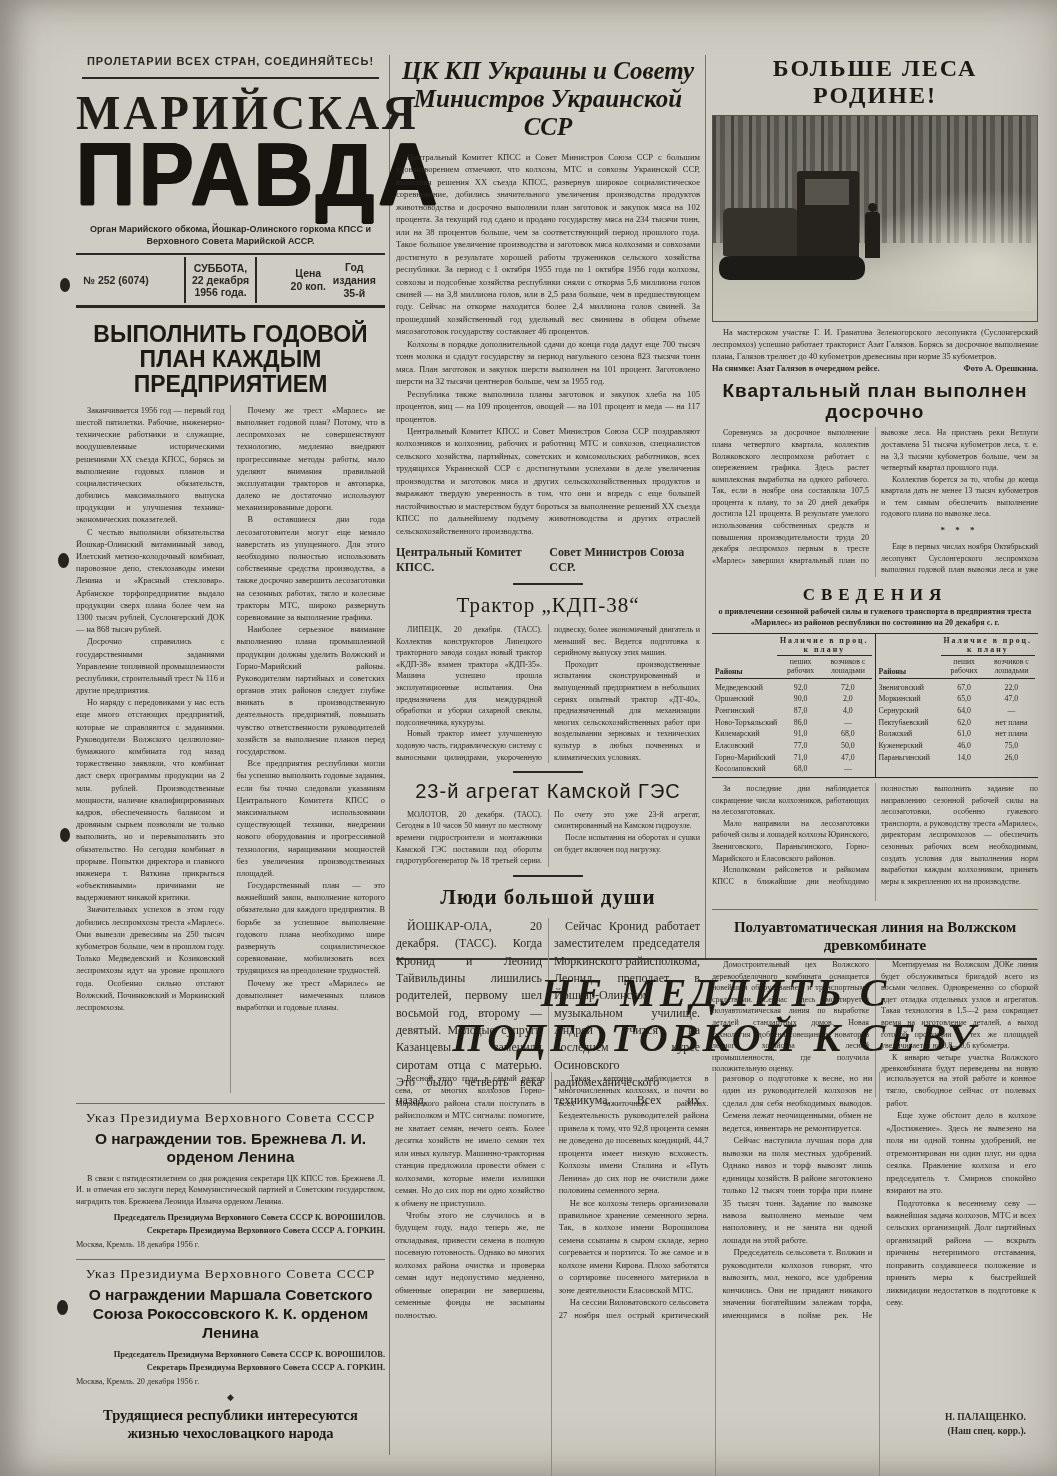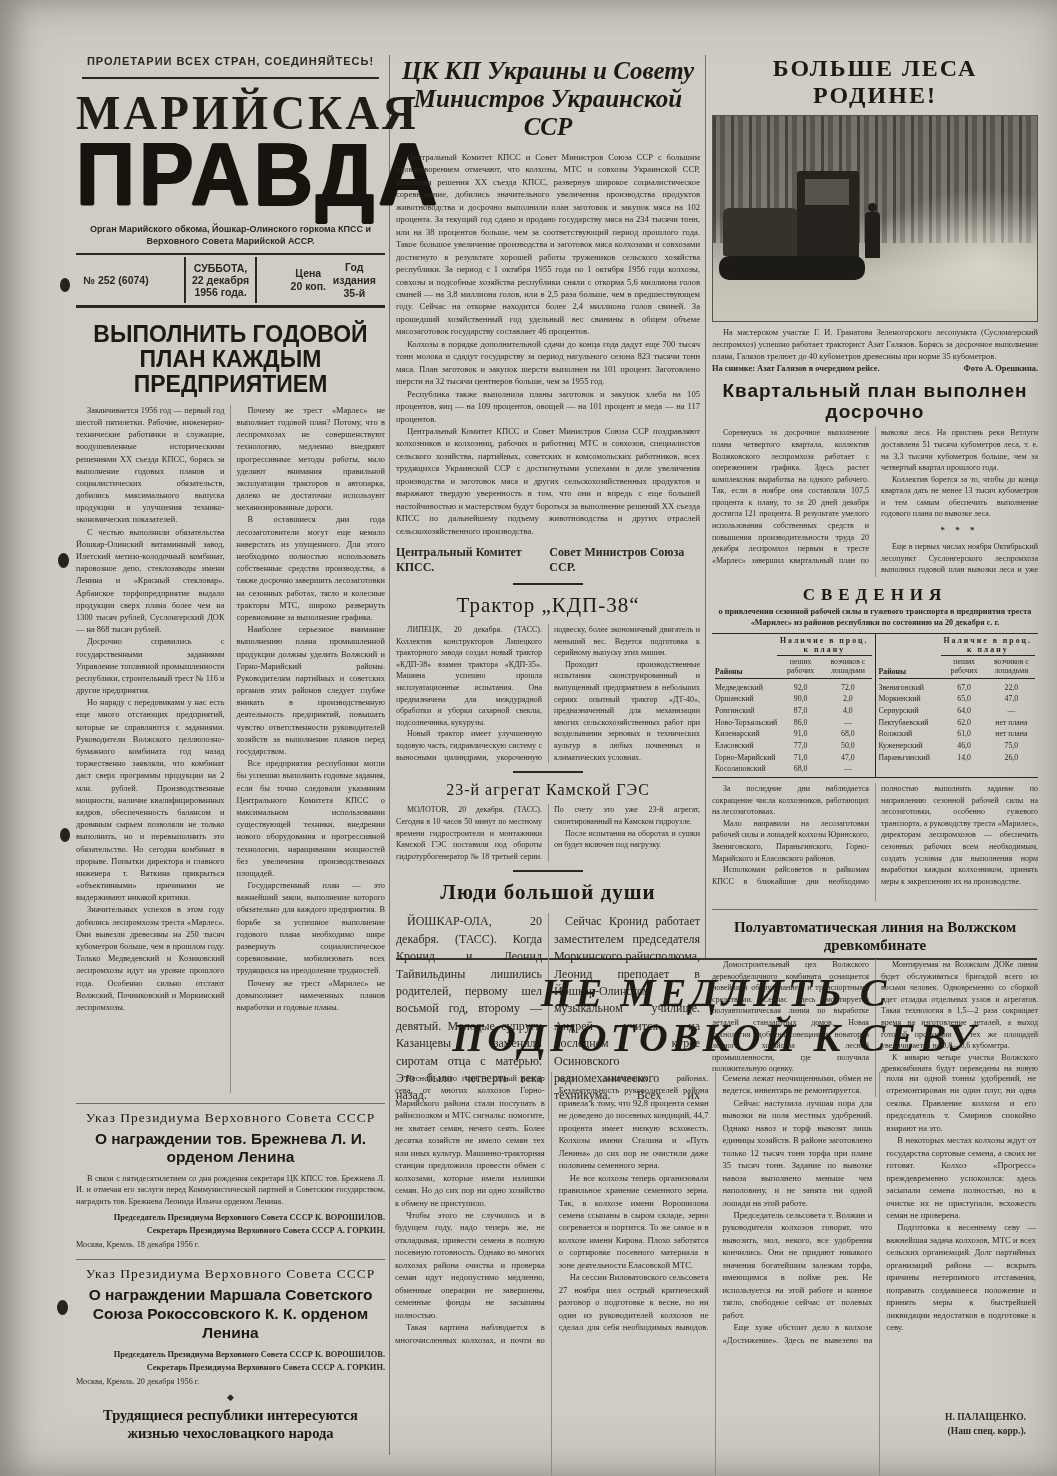--- a/index.html
+++ b/index.html
@@ -51,21 +51,21 @@
   
   .editorial-hl{font-size:23px;margin:14px 0 8px;}
   .editorial-body{height:688px;overflow:hidden;margin-top:6px;}
 
   
   .ukraine-hl{font-style:italic;font-size:25px;line-height:1.12;margin:2px 0 10px;}
   .ukraine-body{font-size:8.6px;}
 
   
   .tractor-hl{font-weight:normal;font-size:21px;letter-spacing:1px;margin:6px 0;}
-  .kam-hl{font-family:Liberation Serif, serif;font-weight:normal;font-size:16px;letter-spacing:1px;margin:6px 0;}
+  .kam-hl{font-family:Liberation Sans, sans-serif;font-weight:normal;font-size:20px;letter-spacing:1px;margin:6px 0;}
   .people-hl{font-size:21px;letter-spacing:1px;margin:8px 0;}
 
   
   .forest-hl{font-size:24px;letter-spacing:2px;margin-bottom:6px;}
   .photo{position:relative;height:205px;overflow:hidden;border:1px solid #55524a;
          background:linear-gradient(180deg,#716f67 0%,#7b7970 48%,#a3a096 60%,#c2bfb3 78%,#cac7bb 100%);}
   .trees{position:absolute;left:0;top:0;right:0;height:62%;
          background:repeating-linear-gradient(90deg,rgba(28,27,24,.55) 0 3px,rgba(110,108,100,.15) 3px 7px,rgba(52,50,45,.45) 7px 12px,rgba(130,128,118,.12) 12px 18px);}
   .snow-glow{position:absolute;right:0;top:35%;width:55%;height:60%;
          background:radial-gradient(ellipse at 70% 60%,rgba(225,222,210,.75),rgba(225,222,210,0) 70%);}
@@ -369,21 +369,20 @@
     <div class="headline-serif sowing-hl">НЕ МЕДЛИТЬ С ПОДГОТОВКОЙ К СЕВУ</div>
     <div class="body-text cols4 sowing-body">
       <p>Весной этого года, в самый разгар сева, от многих колхозов Горно-Марийского района стали поступать в райисполком и МТС сигналы: помогите, не хватает семян, нечего сеять. Более десятка хозяйств не имело семян тех или иных культур. Машинно-тракторная станция предложила провести обмен с колхозами, которые имели излишки семян. Но до сих пор ни одно хозяйство к обмену не приступило.</p>
       <p>Чтобы этого не случилось и в будущем году, надо теперь же, не откладывая, привести семена в полную посевную готовность. Однако во многих колхозах района очистка и проверка семян идут недопустимо медленно, обменные операции не завершены, семенные фонды не засыпаны полностью.</p>
       <p>Такая картина наблюдается в многочисленных колхозах, и почти во всех зажиточных районах. Бездеятельность руководителей района привела к тому, что 92,8 процента семян не доведено до посевных кондиций, 44,7 процента имеет низкую всхожесть. Колхозы имени Сталина и «Путь Ленина» до сих пор не очистили даже половины семенного зерна.</p>
       <p>Не все колхозы теперь организовали правильное хранение семенного зерна. Так, в колхозе имени Ворошилова семена ссыпаны в сыром складе, зерно согревается и портится. То же самое и в колхозе имени Кирова. Плохо заботятся о сортировке посевного материала в зоне деятельности Еласовской МТС.</p>
       <p>На сессии Виловатовского сельсовета 27 ноября шел острый критический разговор о подготовке к весне, но ни один из руководителей колхозов не сделал для себя необходимых выводов. Семена лежат неочищенными, обмен не ведется, инвентарь не ремонтируется.</p>
       <p>Сейчас наступила лучшая пора для вывозки на поля местных удобрений. Однако навоз и торф вывозят лишь единицы хозяйств. В районе заготовлено только 12 тысяч тонн торфа при плане 35 тысяч тонн. Задание по вывозке навоза выполнено меньше чем наполовину, и не занята ни одной лошади на этой работе.</p>
       <p>Председатель сельсовета т. Волжин и руководители колхозов говорят, что вывозить, мол, некого, все удобрения кончились. Они не придают никакого значения богатейшим залежам торфа, имеющимся в пойме рек. Не используется на этой работе и конное тягло, свободное сейчас от полевых работ.</p>
       <p>Еще хуже обстоит дело в колхозе «Достижение». Здесь не вывезено на поля ни одной тонны удобрений, не отремонтирован ни один плуг, ни одна сеялка. Правление колхоза и его председатель т. Смирнов спокойно взирают на это.</p>
-      <p>В некоторых местах колхозы ждут от государства сортовые семена, а своих не готовят. Колхоз «Прогресс» преждевременно успокоился: здесь засыпали семена полностью, но к очистке их не приступали, всхожесть семян не проверена.</p>
       <p>Подготовка к весеннему севу — важнейшая задача колхозов, МТС и всех сельских организаций. Долг партийных организаций района — вскрыть причины нетерпимого отставания, поправить создавшееся положение и принять меры к быстрейшей ликвидации недостатков в подготовке к севу.</p>
     </div>
     <div class="sowing-sig">
       <div>Н. ПАЛАЩЕНКО.</div>
       <div>(Наш спец. корр.).</div>
     </div>
   </div>
 </div>
 
 </body></html>

